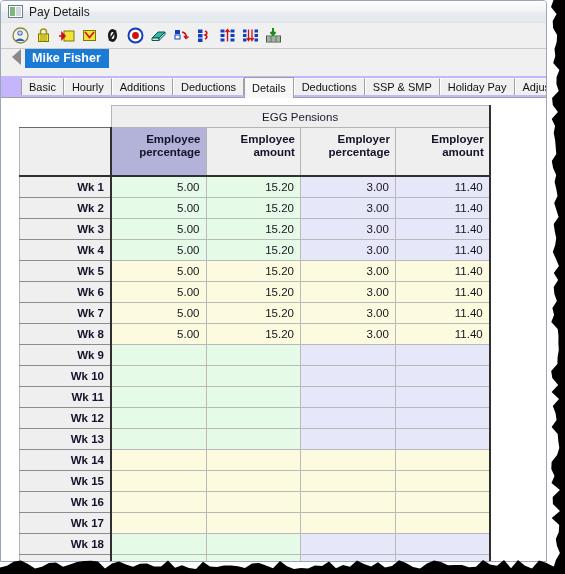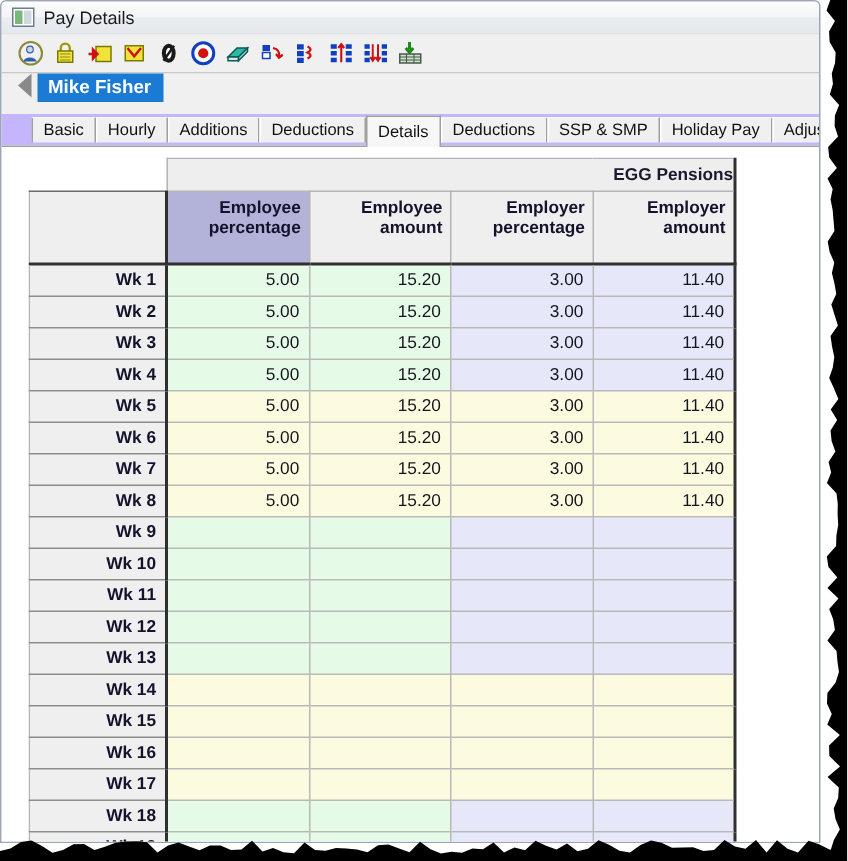--- a/index.html
+++ b/index.html
@@ -191,22 +191,22 @@
 
   
   td.grp-blank {
     background: #ffffff;
     border: none;
   }
   td.grp-title {
     background: #eeeeee;
     border: 1px solid #b4b4b4;
     border-right: 2px solid #303030;
-    text-align: right;
-    font-weight: bold;
+    text-align: center;
+    font-weight: normal;
     font-size: 11.5px;
     color: #1a1a2e;
     height: 21px;
     padding: 0;
   }
   td.grp-tail {
     background: #ffffff;
     border: none;
   }
 

